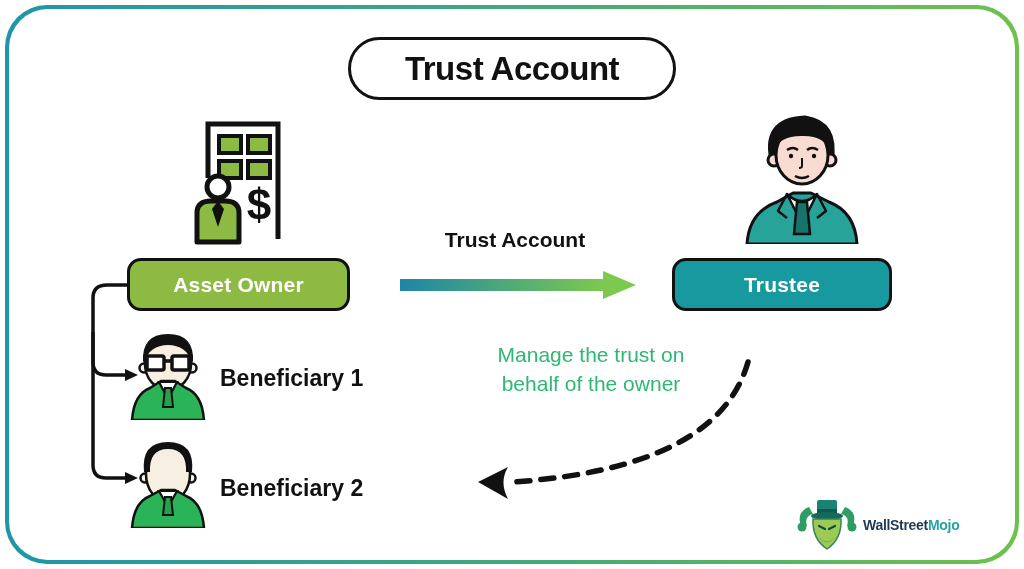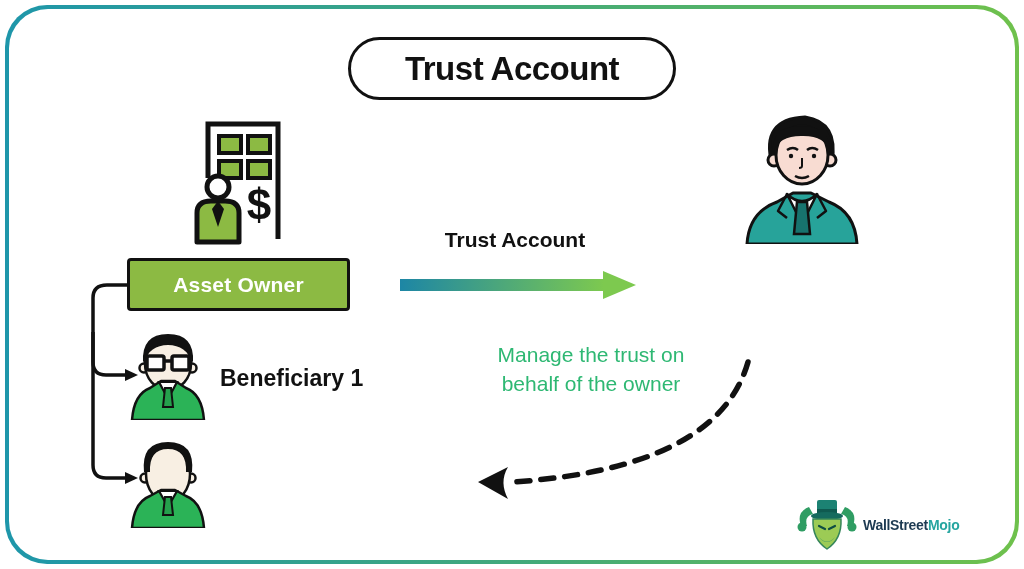--- a/index.html
+++ b/index.html
@@ -28,21 +28,21 @@
   .abs { position: absolute; }
   .title-pill {
     left: 348px; top: 37px; width: 328px; height: 63px;
     border: 3px solid #111111; border-radius: 34px;
     display: flex; align-items: center; justify-content: center;
     font-size: 33px; font-weight: 800; color: #111111;
     letter-spacing: -0.5px; background: #ffffff;
   }
   .node-btn {
     height: 53px;
-    border: 3px solid #111111; border-radius: 4px;
+    border: 3px solid #111111; border-radius: 14px;
     display: flex; align-items: center; justify-content: center;
     font-size: 21px; font-weight: bold; color: #ffffff;
     letter-spacing: 0.2px;
   }
   .asset-owner-btn { left: 127px; top: 258px; width: 223px; background: #8CBA43; }
   .trustee-btn     { left: 672px; top: 258px; width: 220px; background: #18989F; }
   .arrow-label {
     left: 395px; top: 228px; width: 240px;
     text-align: center; font-size: 21px; font-weight: bold; color: #111111;
   }
@@ -111,20 +111,23 @@
       <path d="M 54 84 L 45 101 L 54 108" fill="none" stroke="#111111" stroke-width="2.5" stroke-linejoin="round"></path>
       <path d="M 84 84 L 93 101 L 84 108" fill="none" stroke="#111111" stroke-width="2.5" stroke-linejoin="round"></path>
       <path d="M 64 92 L 74 92 L 77 124 L 61 124 Z" fill="#17736E" stroke="#111111" stroke-width="2.5"></path>
     </svg>
   </div>
 
   <div class="abs node-btn asset-owner-btn">
     <span>Asset Owner</span>
   </div>
 
+  <div class="abs node-btn trustee-btn">
+    <span>Trustee</span>
+  </div>
 
   <div class="abs arrow-label">Trust Account</div>
 
   <div class="abs" style="left:400px; top:270px; width:236px; height:30px;">
     <svg width="236" height="30" viewBox="0 0 236 30">
       <defs>
         <linearGradient id="ga" x1="0" y1="0" x2="1" y2="0">
           <stop offset="0" stop-color="#1D86A5"></stop>
           <stop offset="1" stop-color="#7DC94F"></stop>
         </linearGradient>
@@ -165,20 +168,21 @@
       <circle cx="17" cy="42" r="4.5" fill="#F8EFE3" stroke="#111111" stroke-width="2.5"></circle>
       <circle cx="63" cy="42" r="4.5" fill="#F8EFE3" stroke="#111111" stroke-width="2.5"></circle>
       <ellipse cx="40" cy="38" rx="22" ry="28" fill="#F8EFE3" stroke="#111111" stroke-width="2.5"></ellipse>
       <path d="M 16 36 Q 13 6 40 6 Q 67 6 64 36 L 58 36 Q 59 13 40 13 Q 21 13 22 36 Z" fill="#111111"></path>
       <path d="M 4 92 Q 6 66 22 60 L 33 54 L 47 54 L 58 60 Q 74 66 76 92 Z" fill="#2BB357" stroke="#111111" stroke-width="2.5" stroke-linejoin="round"></path>
       <polygon points="31,55 40,71 49,55" fill="#ffffff" stroke="#111111" stroke-width="2.2"></polygon>
       <polygon points="37,61 43,61 45,79 35,79" fill="#25A04C" stroke="#111111" stroke-width="2"></polygon>
     </svg>
   </div>
 
+  <div class="abs beneficiary-label b2-label">Beneficiary 2</div>
 
   <div class="abs annotation">Manage the trust on behalf of the owner</div>
 
   <div class="abs" style="left:468px; top:348px; width:300px; height:155px;">
     <svg width="300" height="155" viewBox="0 0 300 155">
       <path d="M 280 14 Q 250 120 45 134" fill="none" stroke="#111111" stroke-width="5.5" stroke-dasharray="13 11" stroke-linecap="round"></path>
       <path d="M 40 119 L 10 134 L 40 151 Q 31 134 40 119 Z" fill="#111111"></path>
     </svg>
   </div>
 

